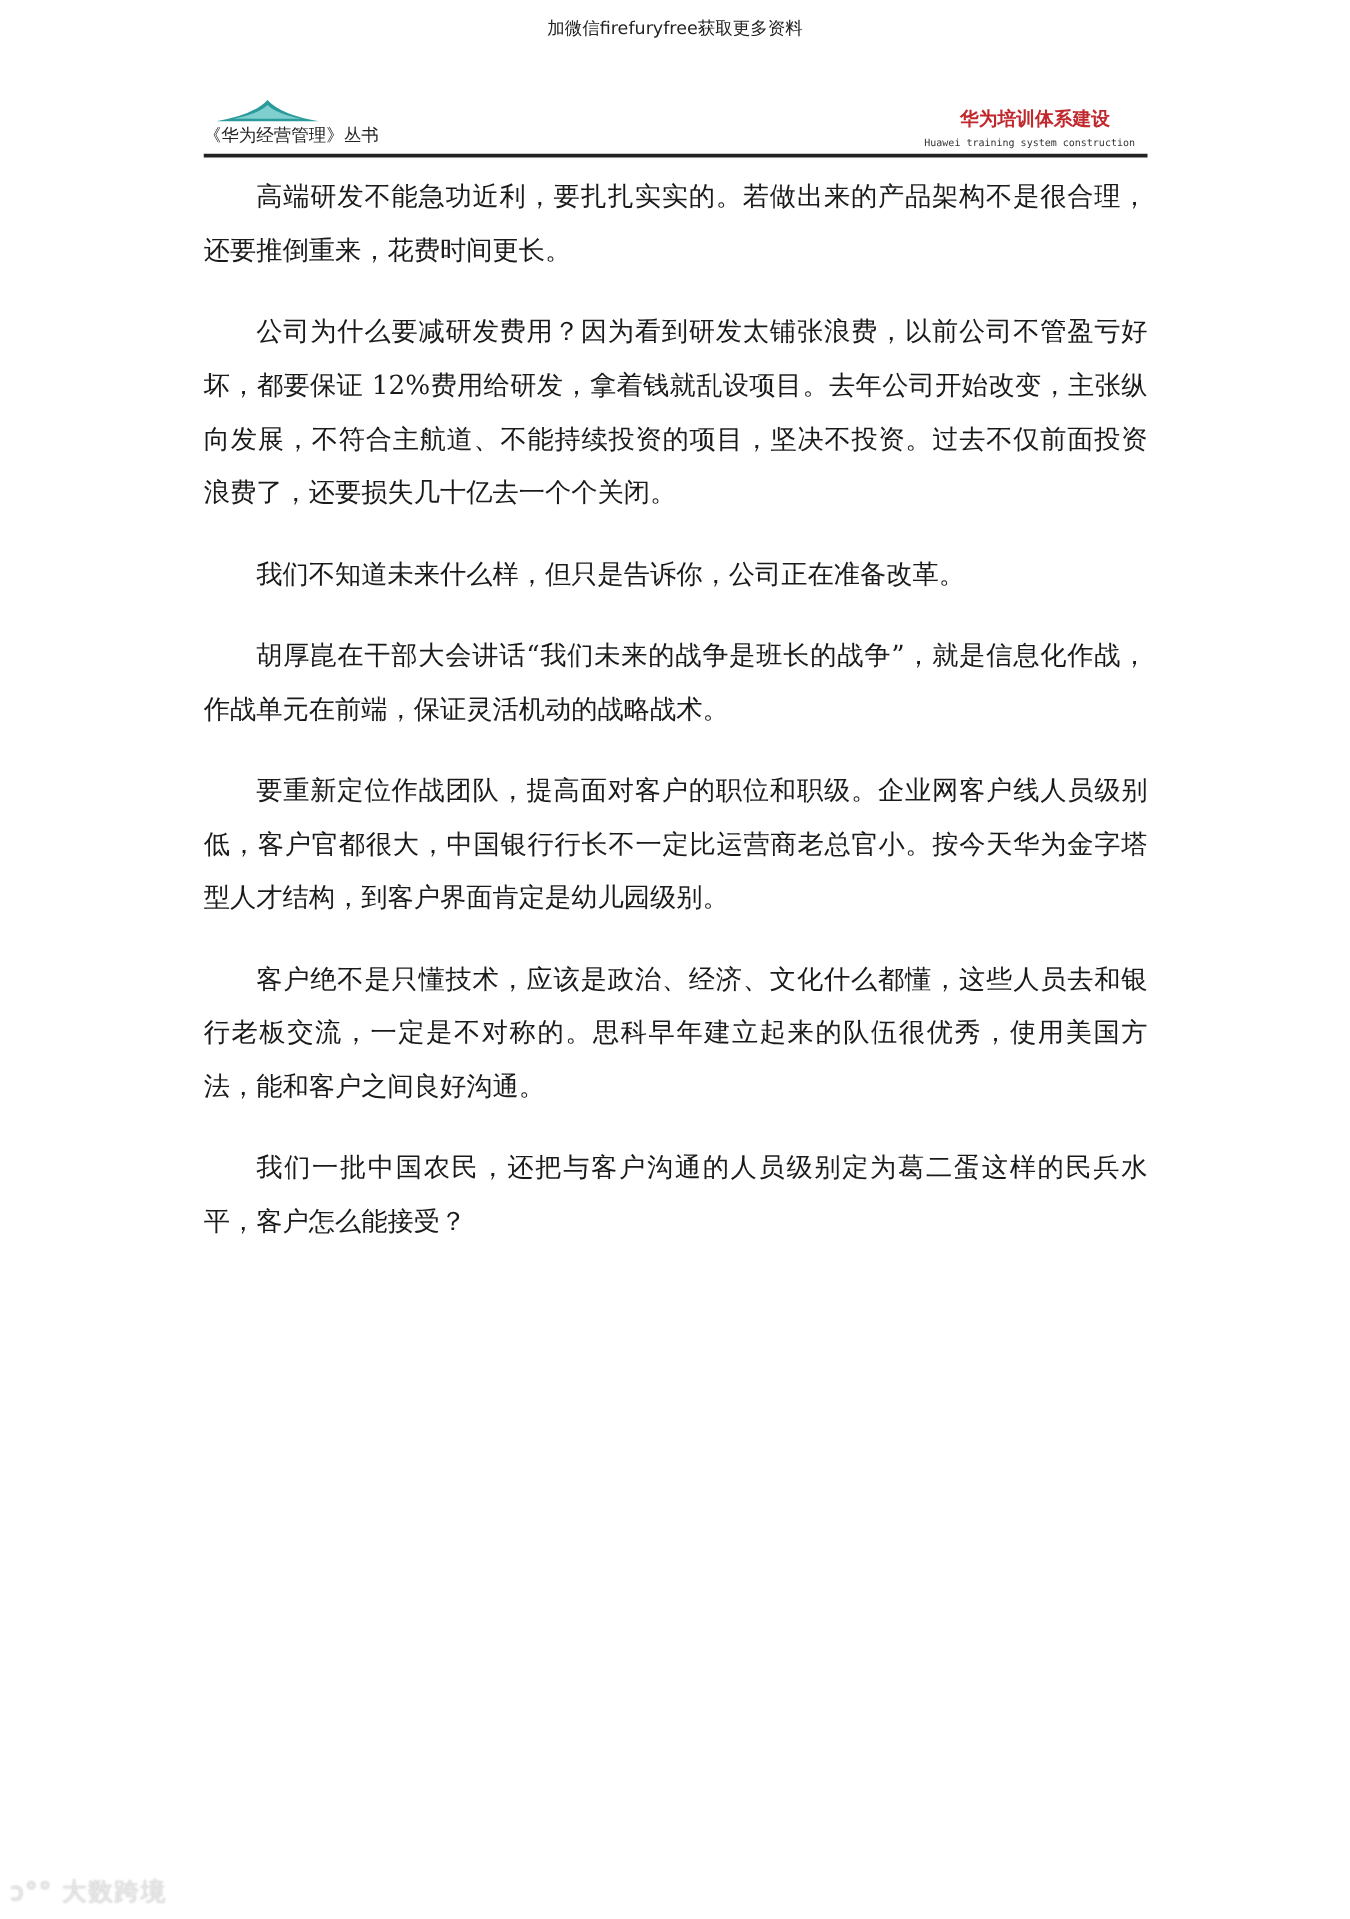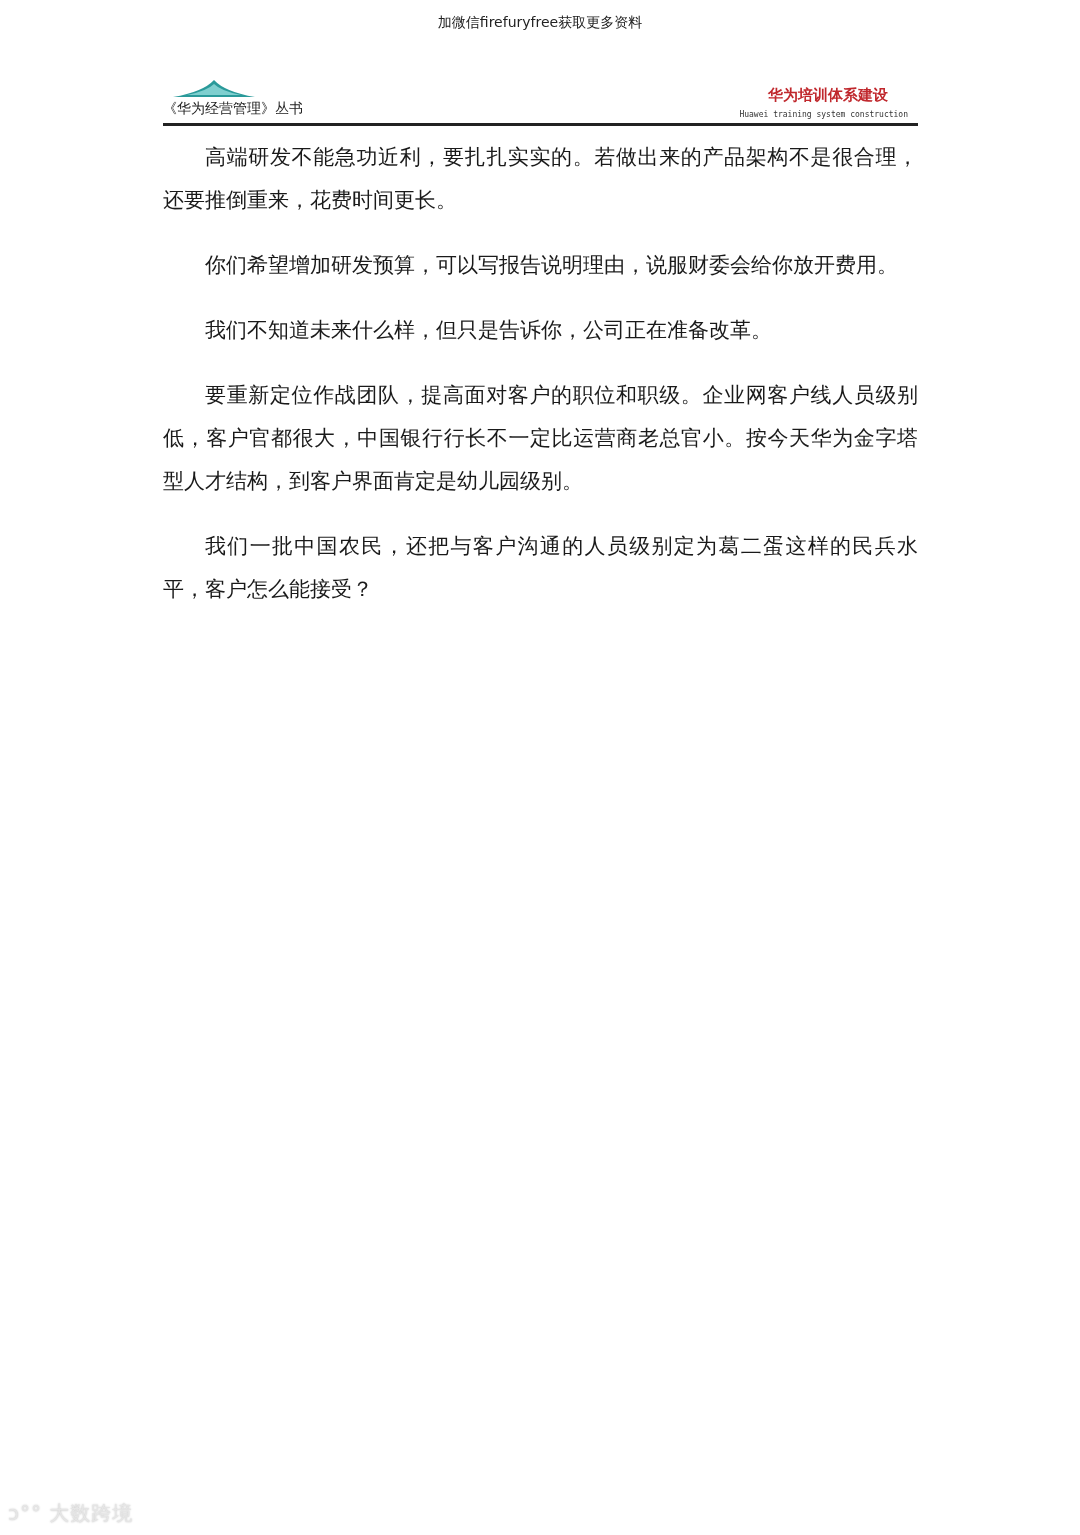--- a/index.html
+++ b/index.html
@@ -31,22 +31,24 @@
     <path d="M14 17 Q34 13 41 6 Q48 13 68 17 Z" fill="#7fcfcf"></path>
   </svg>
   <div class="series">《华为经营管理》丛书</div>
   <div class="brand-cn">华为培训体系建设</div>
   <div class="brand-en">Huawei training system construction</div>
   <div class="header-rule"></div>
 </div>
 
 <div class="content">
   <p class="para">高端研发不能急功近利，要扎扎实实的。若做出来的产品架构不是很合理，还要推倒重来，花费时间更长。</p>
-  <p class="para">你们希望增加研发预算，可以写报告说明理由，说服财委会给你放开费用。</p>
+  <p class="para">公司为什么要减研发费用？因为看到研发太铺张浪费，以前公司不管盈亏好坏，都要保证 12%费用给研发，拿着钱就乱设项目。去年公司开始改变，主张纵向发展，不符合主航道、不能持续投资的项目，坚决不投资。过去不仅前面投资浪费了，还要损失几十亿去一个个关闭。</p>
   <p class="para">我们不知道未来什么样，但只是告诉你，公司正在准备改革。</p>
+  <p class="para">胡厚崑在干部大会讲话“我们未来的战争是班长的战争”，就是信息化作战，作战单元在前端，保证灵活机动的战略战术。</p>
   <p class="para">要重新定位作战团队，提高面对客户的职位和职级。企业网客户线人员级别低，客户官都很大，中国银行行长不一定比运营商老总官小。按今天华为金字塔型人才结构，到客户界面肯定是幼儿园级别。</p>
+  <p class="para">客户绝不是只懂技术，应该是政治、经济、文化什么都懂，这些人员去和银行老板交流，一定是不对称的。思科早年建立起来的队伍很优秀，使用美国方法，能和客户之间良好沟通。</p>
   <p class="para">我们一批中国农民，还把与客户沟通的人员级别定为葛二蛋这样的民兵水平，客户怎么能接受？</p>
 </div>
 
 <div class="wm-bottom">
   <span>ↄ°°</span>
   <span>大数跨境</span>
 </div>
 
 </body></html>

